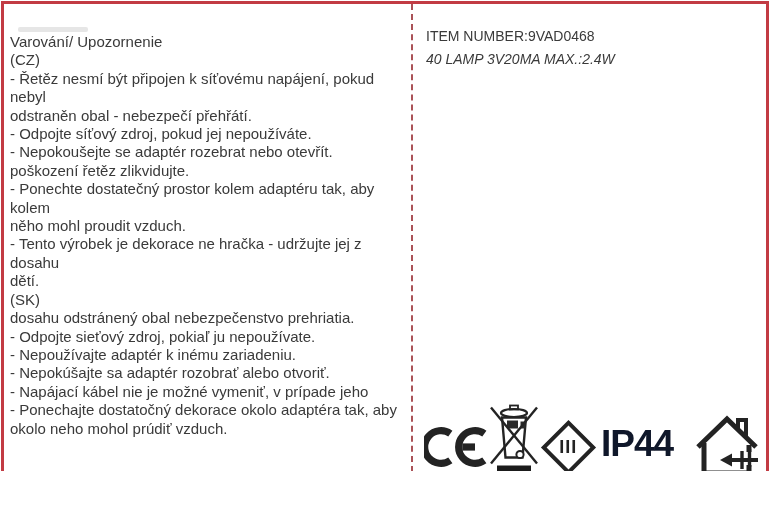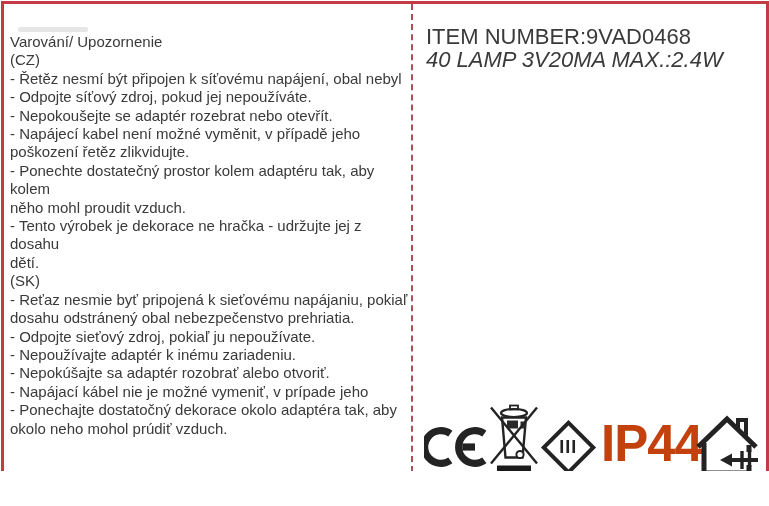--- a/index.html
+++ b/index.html
@@ -28,21 +28,21 @@
     background:#d9d9d9; opacity:.65; border-radius:2px;
   }
   .warning-text {
     position:absolute; left:10px; top:33px; width:398px;
     font-size:15px; line-height:18.4px;
     color:#3a3a3a;
   }
   .warning-line { white-space:pre-wrap; }
   .spec-text {
     position:absolute; left:426px; top:26px; width:330px;
-    font-size:22px; line-height:21px; color:#3a3a3a;
+    font-size:14px; line-height:21px; color:#3a3a3a;
   }
   .spec-line-3 { margin-top:2px;font-style:italic; }
   .icon-svg { position:absolute; }
   .ce-mark   { left:424px; top:421px; width:68px; height:52px; }
   .weee-bin  { left:489px; top:401px; width:50px; height:77px; }
   .diamond-wrap {
     position:absolute; left:538px; top:417px; width:60px; height:60px;
     display:flex; align-items:center; justify-content:center;
   }
   .diamond {
@@ -51,48 +51,47 @@
     transform:rotate(45deg);
     display:flex; align-items:center; justify-content:center;
     background:#fff;
   }
   .diamond span {
     transform:rotate(-45deg);
     font-weight:bold; font-size:18px; letter-spacing:1px; color:#232323;
   }
   .ip-rating {
     position:absolute; left:601px; top:422px;
-    font-size:51px; font-weight:bold; color:#c2410c;
+    font-size:37px; font-weight:bold; color:#0f172a;
     letter-spacing:-1px; line-height:44px;
   }
   .house-icon { left:694px; top:415px; width:66px; height:64px; }
 </style>
 </head>
 <body>
 
 <div class="sheet">
 
   <div class="frame"></div>
   <div class="divider"></div>
   <div class="smudge"></div>
 
   <div class="warning-text">
       <div class="warning-line">Varování/ Upozornenie</div>
       <div class="warning-line">(CZ)</div>
-      <div class="warning-line">- Řetěz nesmí být připojen k síťovému napájení, obal nebyl</div>
+      <div class="warning-line">- Řetěz nesmí být připojen k síťovému napájení, pokud nebyl</div>
+      <div class="warning-line">odstraněn obal - nebezpečí přehřátí.</div>
       <div class="warning-line">- Odpojte síťový zdroj, pokud jej nepoužíváte.</div>
       <div class="warning-line">- Nepokoušejte se adaptér rozebrat nebo otevřít.</div>
-      <div class="warning-line">- Napájecí kabel není možné vyměnit, v případě jeho</div>
       <div class="warning-line">poškození řetěz zlikvidujte.</div>
       <div class="warning-line">- Ponechte dostatečný prostor kolem adaptéru tak, aby kolem</div>
       <div class="warning-line">něho mohl proudit vzduch.</div>
       <div class="warning-line">- Tento výrobek je dekorace ne hračka - udržujte jej z dosahu</div>
       <div class="warning-line">dětí.</div>
       <div class="warning-line">(SK)</div>
-      <div class="warning-line">- Reťaz nesmie byť pripojená k sieťovému napájaniu, pokiaľ</div>
       <div class="warning-line">dosahu odstránený obal nebezpečenstvo prehriatia.</div>
       <div class="warning-line">- Odpojte sieťový zdroj, pokiaľ ju nepoužívate.</div>
       <div class="warning-line">- Nepoužívajte adaptér k inému zariadeniu.</div>
       <div class="warning-line">- Nepokúšajte sa adaptér rozobrať alebo otvoriť.</div>
       <div class="warning-line">- Napájací kábel nie je možné vymeniť, v prípade jeho</div>
       <div class="warning-line">- Ponechajte dostatočný dekorace okolo adaptéra tak, aby</div>
       <div class="warning-line">okolo neho mohol prúdiť vzduch.</div>
     </div>
 
   <div class="spec-text">

